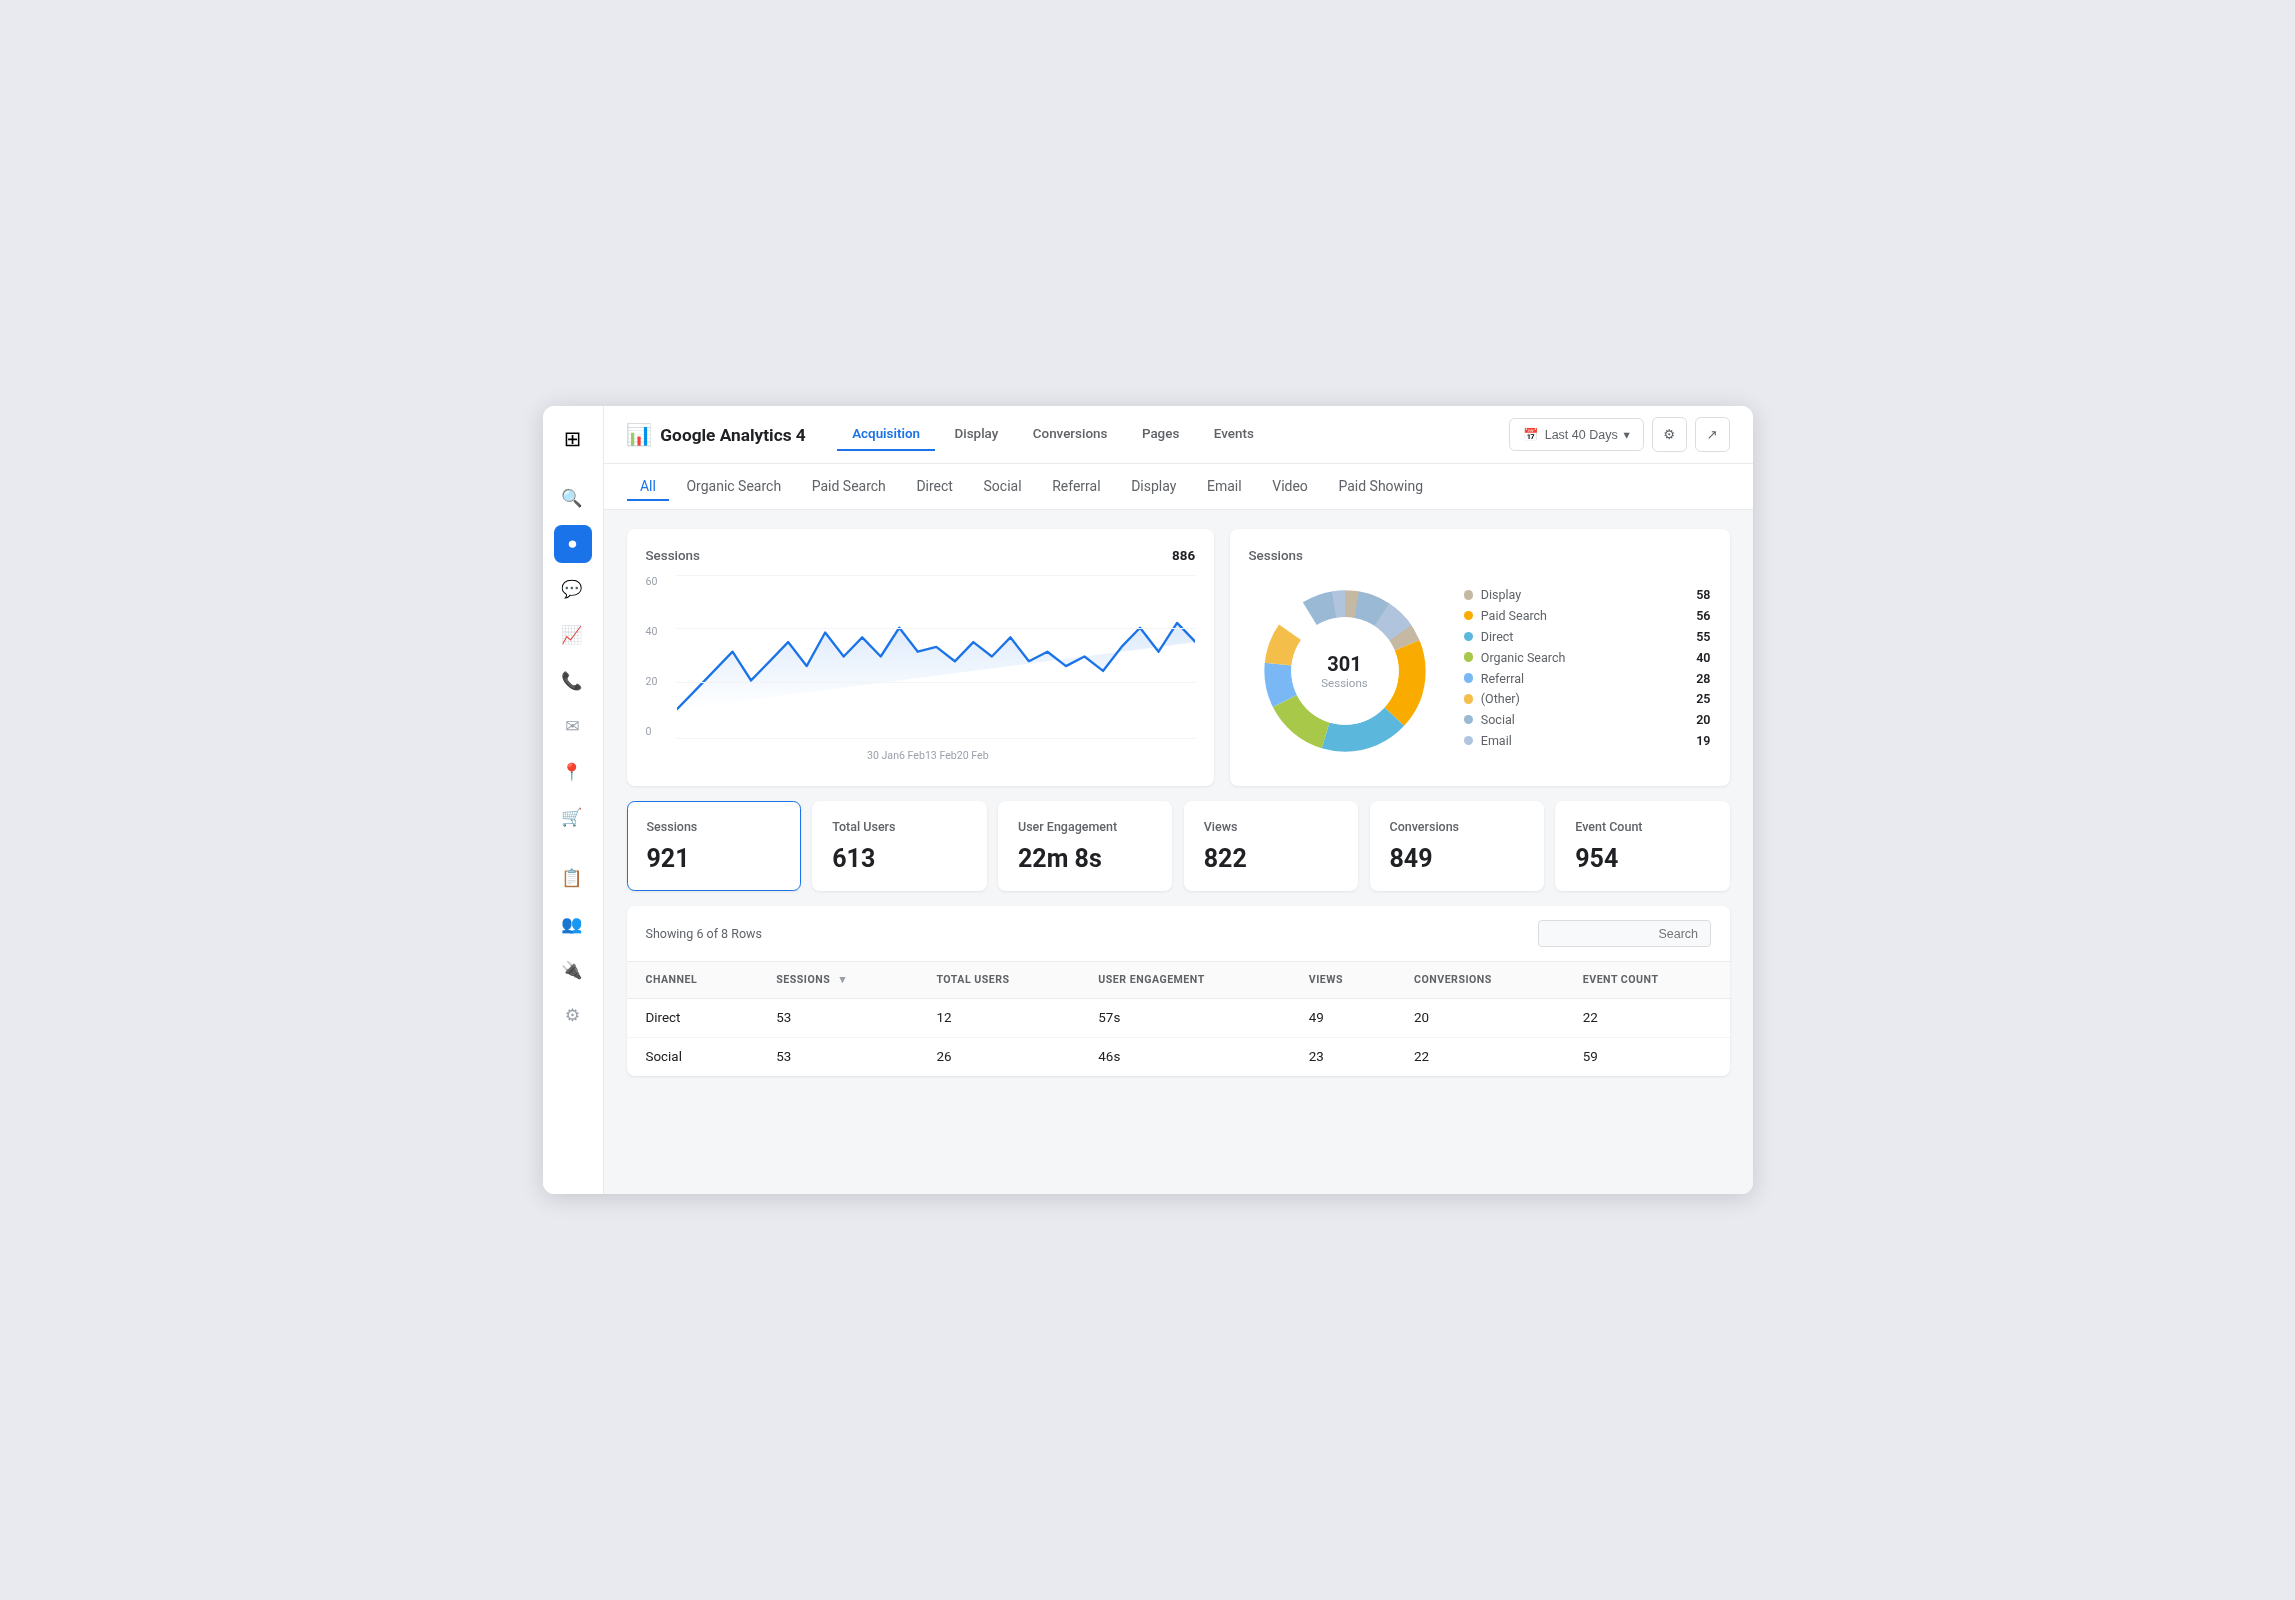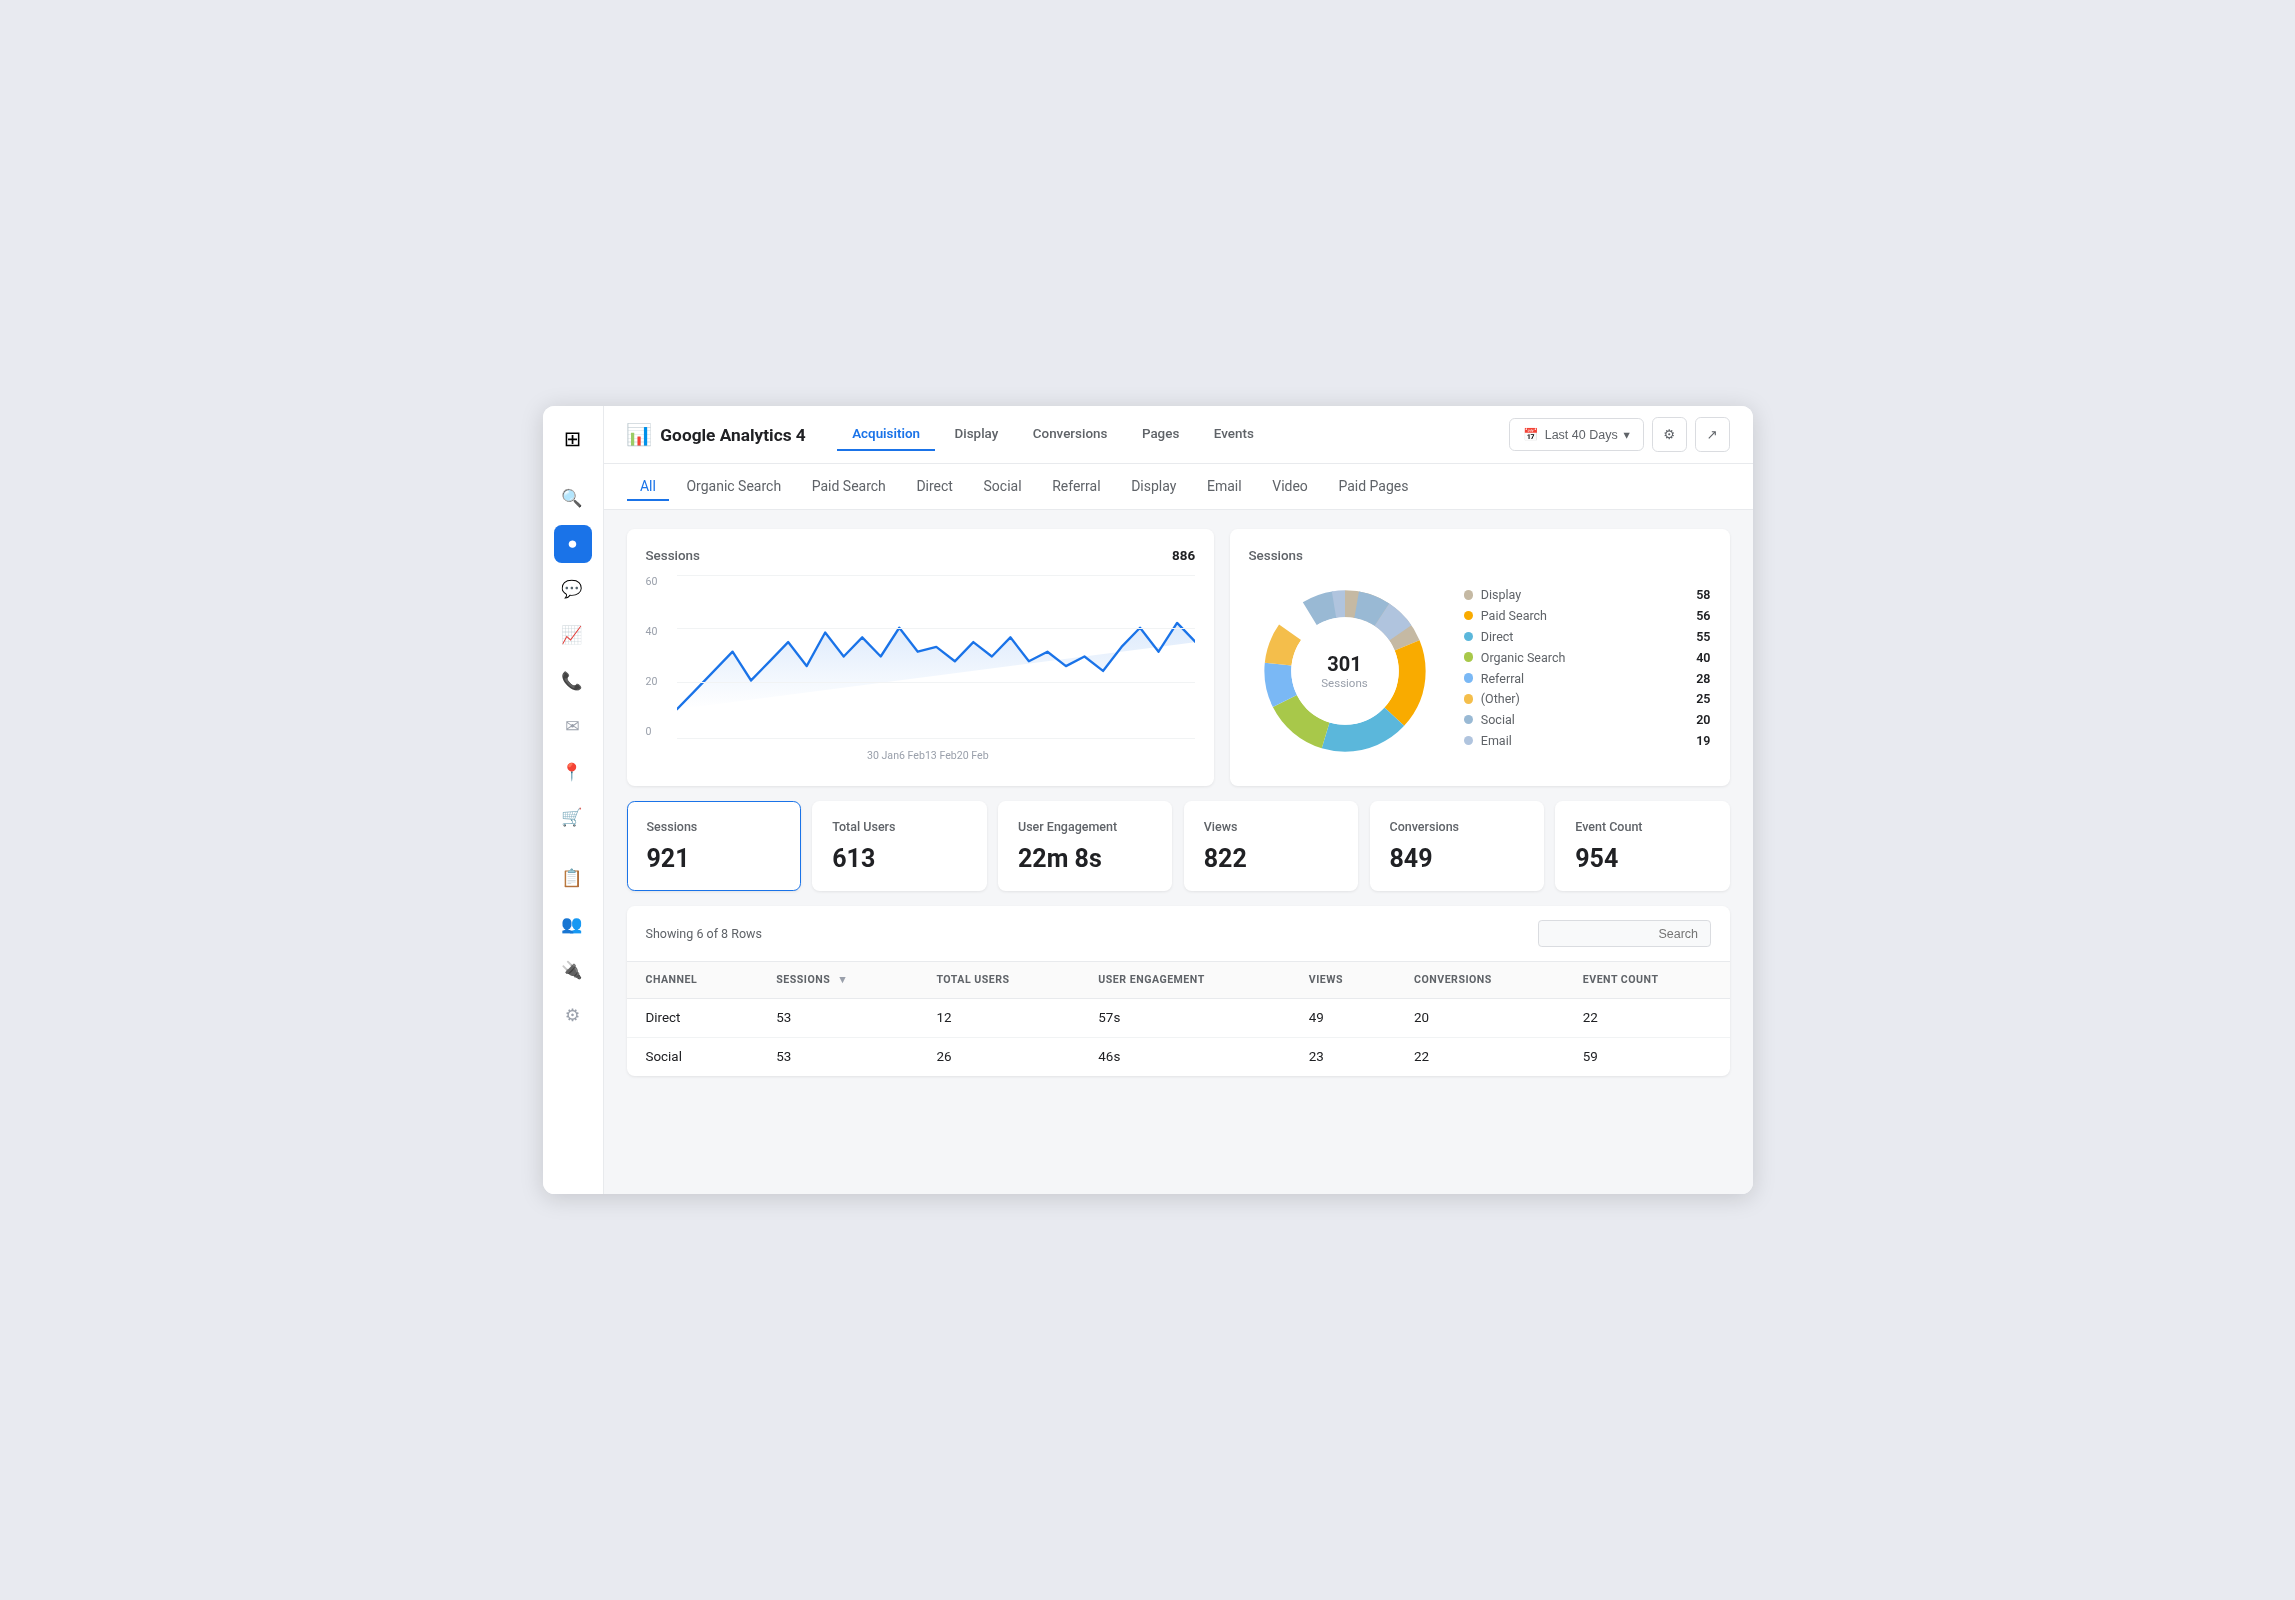--- a/index.html
+++ b/index.html
@@ -142,21 +142,21 @@
     <div class="subtabs">
       <span class="sub-tab active">All</span>
       <span class="sub-tab">Organic Search</span>
       <span class="sub-tab">Paid Search</span>
       <span class="sub-tab">Direct</span>
       <span class="sub-tab">Social</span>
       <span class="sub-tab">Referral</span>
       <span class="sub-tab">Display</span>
       <span class="sub-tab">Email</span>
       <span class="sub-tab">Video</span>
-      <span class="sub-tab">Paid Pages</span>
+      <span class="sub-tab">Paid Showing</span>
     </div>
 
     <div class="content">
 
       <div class="charts-row">
 
         <div class="chart-card">
           <div class="chart-header">
             <span class="chart-title">Sessions</span>
             <span class="chart-value">886</span>

